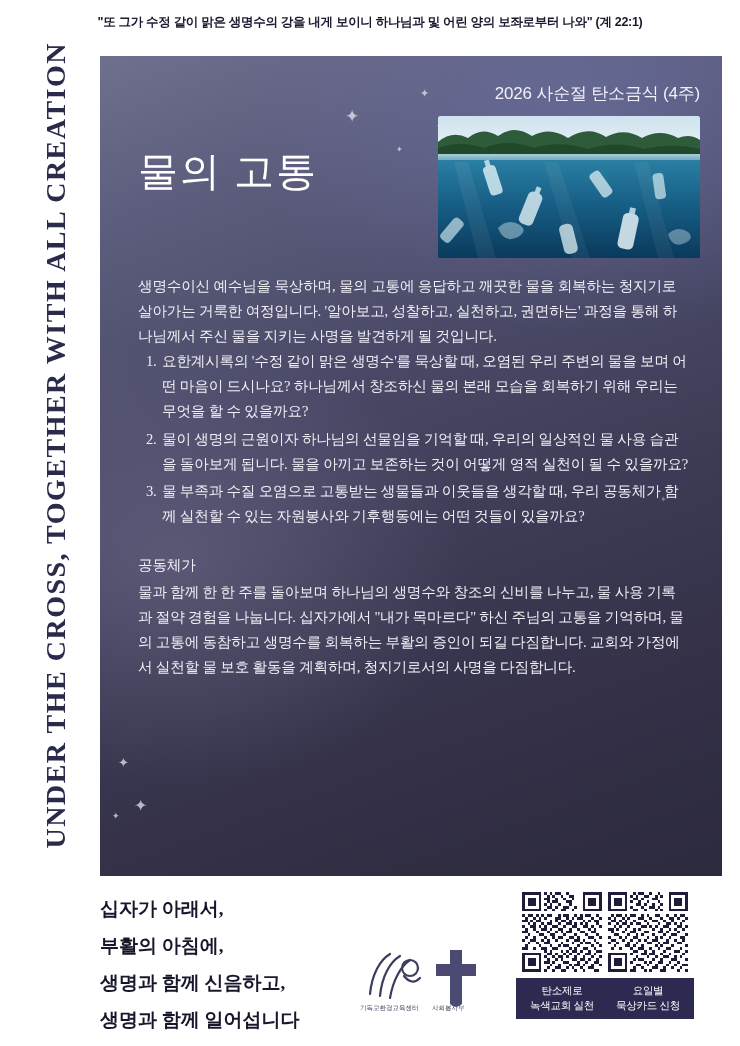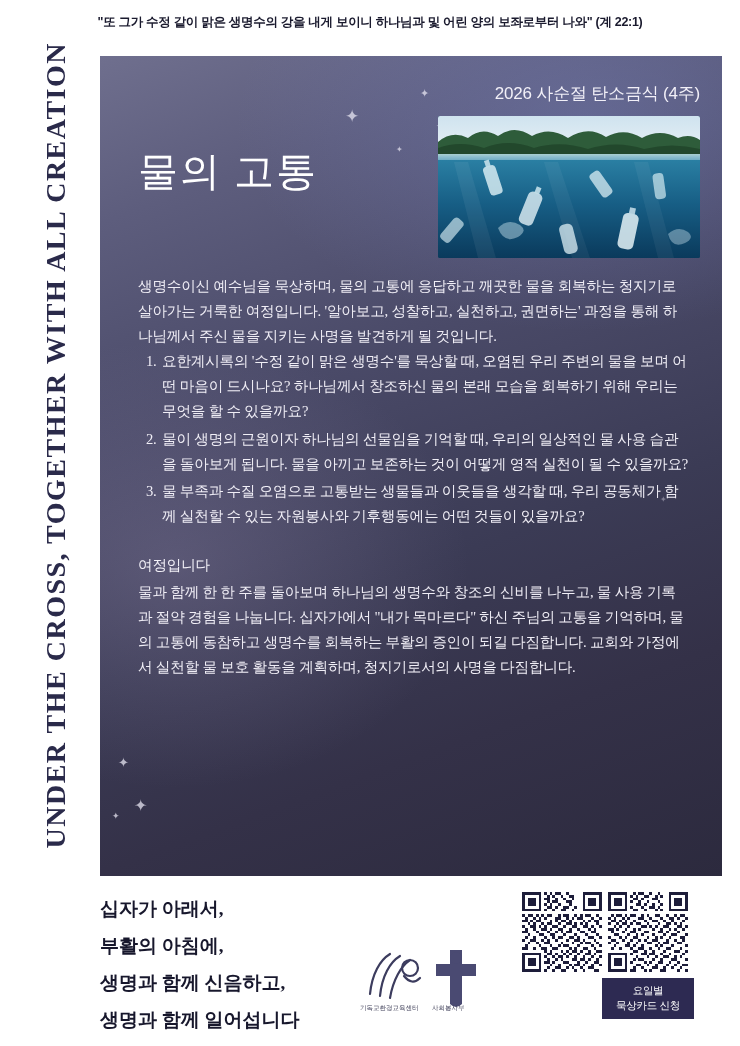--- a/index.html
+++ b/index.html
@@ -283,21 +283,21 @@
 
   <div class="body-wrap">
     <p class="para">생명수이신 예수님을 묵상하며, 물의 고통에 응답하고 깨끗한 물을 회복하는 청지기로 살아가는 거룩한 여정입니다. '알아보고, 성찰하고, 실천하고, 권면하는' 과정을 통해 하나님께서 주신 물을 지키는 사명을 발견하게 될 것입니다.</p>
 
     <ol class="qs">
       <li>요한계시록의 '수정 같이 맑은 생명수'를 묵상할 때, 오염된 우리 주변의 물을 보며 어떤 마음이 드시나요? 하나님께서 창조하신 물의 본래 모습을 회복하기 위해 우리는 무엇을 할 수 있을까요?</li>
       <li>물이 생명의 근원이자 하나님의 선물임을 기억할 때, 우리의 일상적인 물 사용 습관을 돌아보게 됩니다. 물을 아끼고 보존하는 것이 어떻게 영적 실천이 될 수 있을까요?</li>
       <li>물 부족과 수질 오염으로 고통받는 생물들과 이웃들을 생각할 때, 우리 공동체가 함께 실천할 수 있는 자원봉사와 기후행동에는 어떤 것들이 있을까요?</li>
     </ol>
 
-    <div class="sect-head">여정입니다</div>
+    <div class="sect-head">공동체가</div>
     <p class="para">물과 함께 한 한 주를 돌아보며 하나님의 생명수와 창조의 신비를 나누고, 물 사용 기록과 절약 경험을 나눕니다. 십자가에서 "내가 목마르다" 하신 주님의 고통을 기억하며, 물의 고통에 동참하고 생명수를 회복하는 부활의 증인이 되길 다짐합니다. 교회와 가정에서 실천할 물 보호 활동을 계획하며, 청지기로서의 사명을 다짐합니다.</p>
   </div>
 </div>
 
 <div class="tagline">
   <div>십자가 아래서,</div>
   <div>부활의 아침에,</div>
   <div>생명과 함께 신음하고,</div>
   <div>생명과 함께 일어섭니다</div>
 </div>
@@ -531,20 +531,24 @@
       <rect x="21" y="27" width="1" height="1"></rect>
         <rect x="24" y="27" width="2" height="1"></rect>
       <rect x="8" y="28" width="1" height="1"></rect>
         <rect x="11" y="28" width="1" height="1"></rect>
       <rect x="14" y="28" width="2" height="1"></rect>
         <rect x="19" y="28" width="1" height="1"></rect>
       <rect x="22" y="28" width="1" height="1"></rect>
         <rect x="26" y="28" width="2" height="1"></rect>
     </g>
   </svg>
+  <div class="qr-label">
+    <div>탄소제로</div>
+    <div>녹색교회 실천</div>
+  </div>
 </div>
 
 <div class="qr-block qr-2">
   <svg class="qr-img" viewBox="0 0 29 29" shape-rendering="crispEdges">
     <rect width="29" height="29" fill="#ffffff"></rect>
     <g fill="#1d1d3a">
       <path d="M0 0h7v7h-7z"></path>
       <rect x="1" y="1" width="5" height="5" fill="#fff"></rect>
       <rect x="2" y="2" width="3" height="3" fill="#1d1d3a"></rect>
       <path d="M22 0h7v7h-7z"></path>

